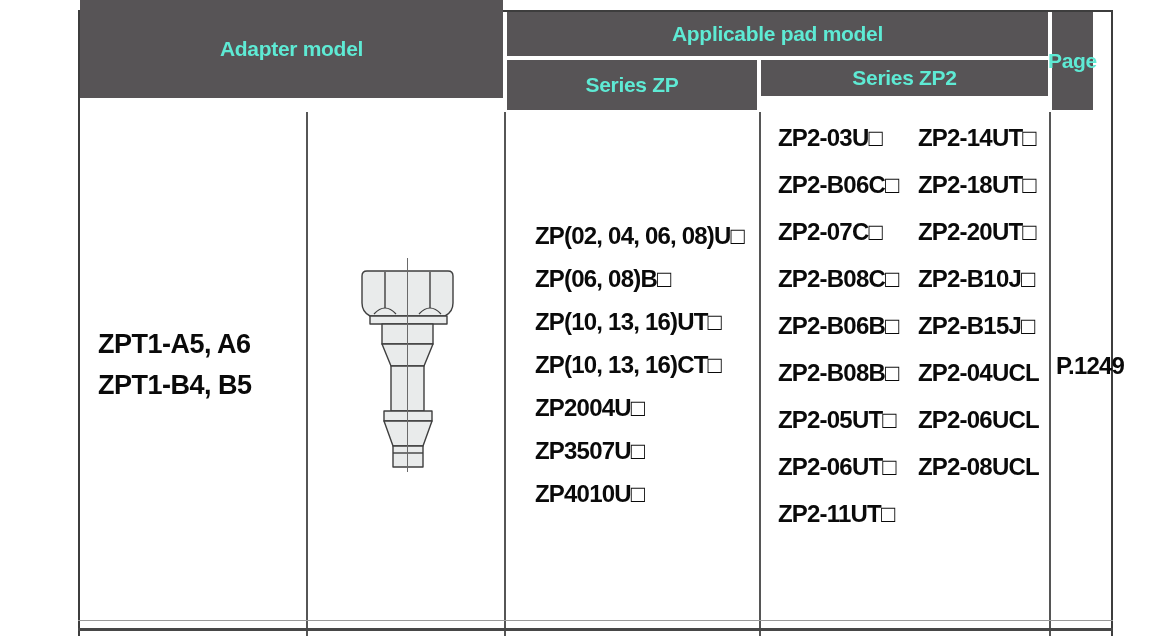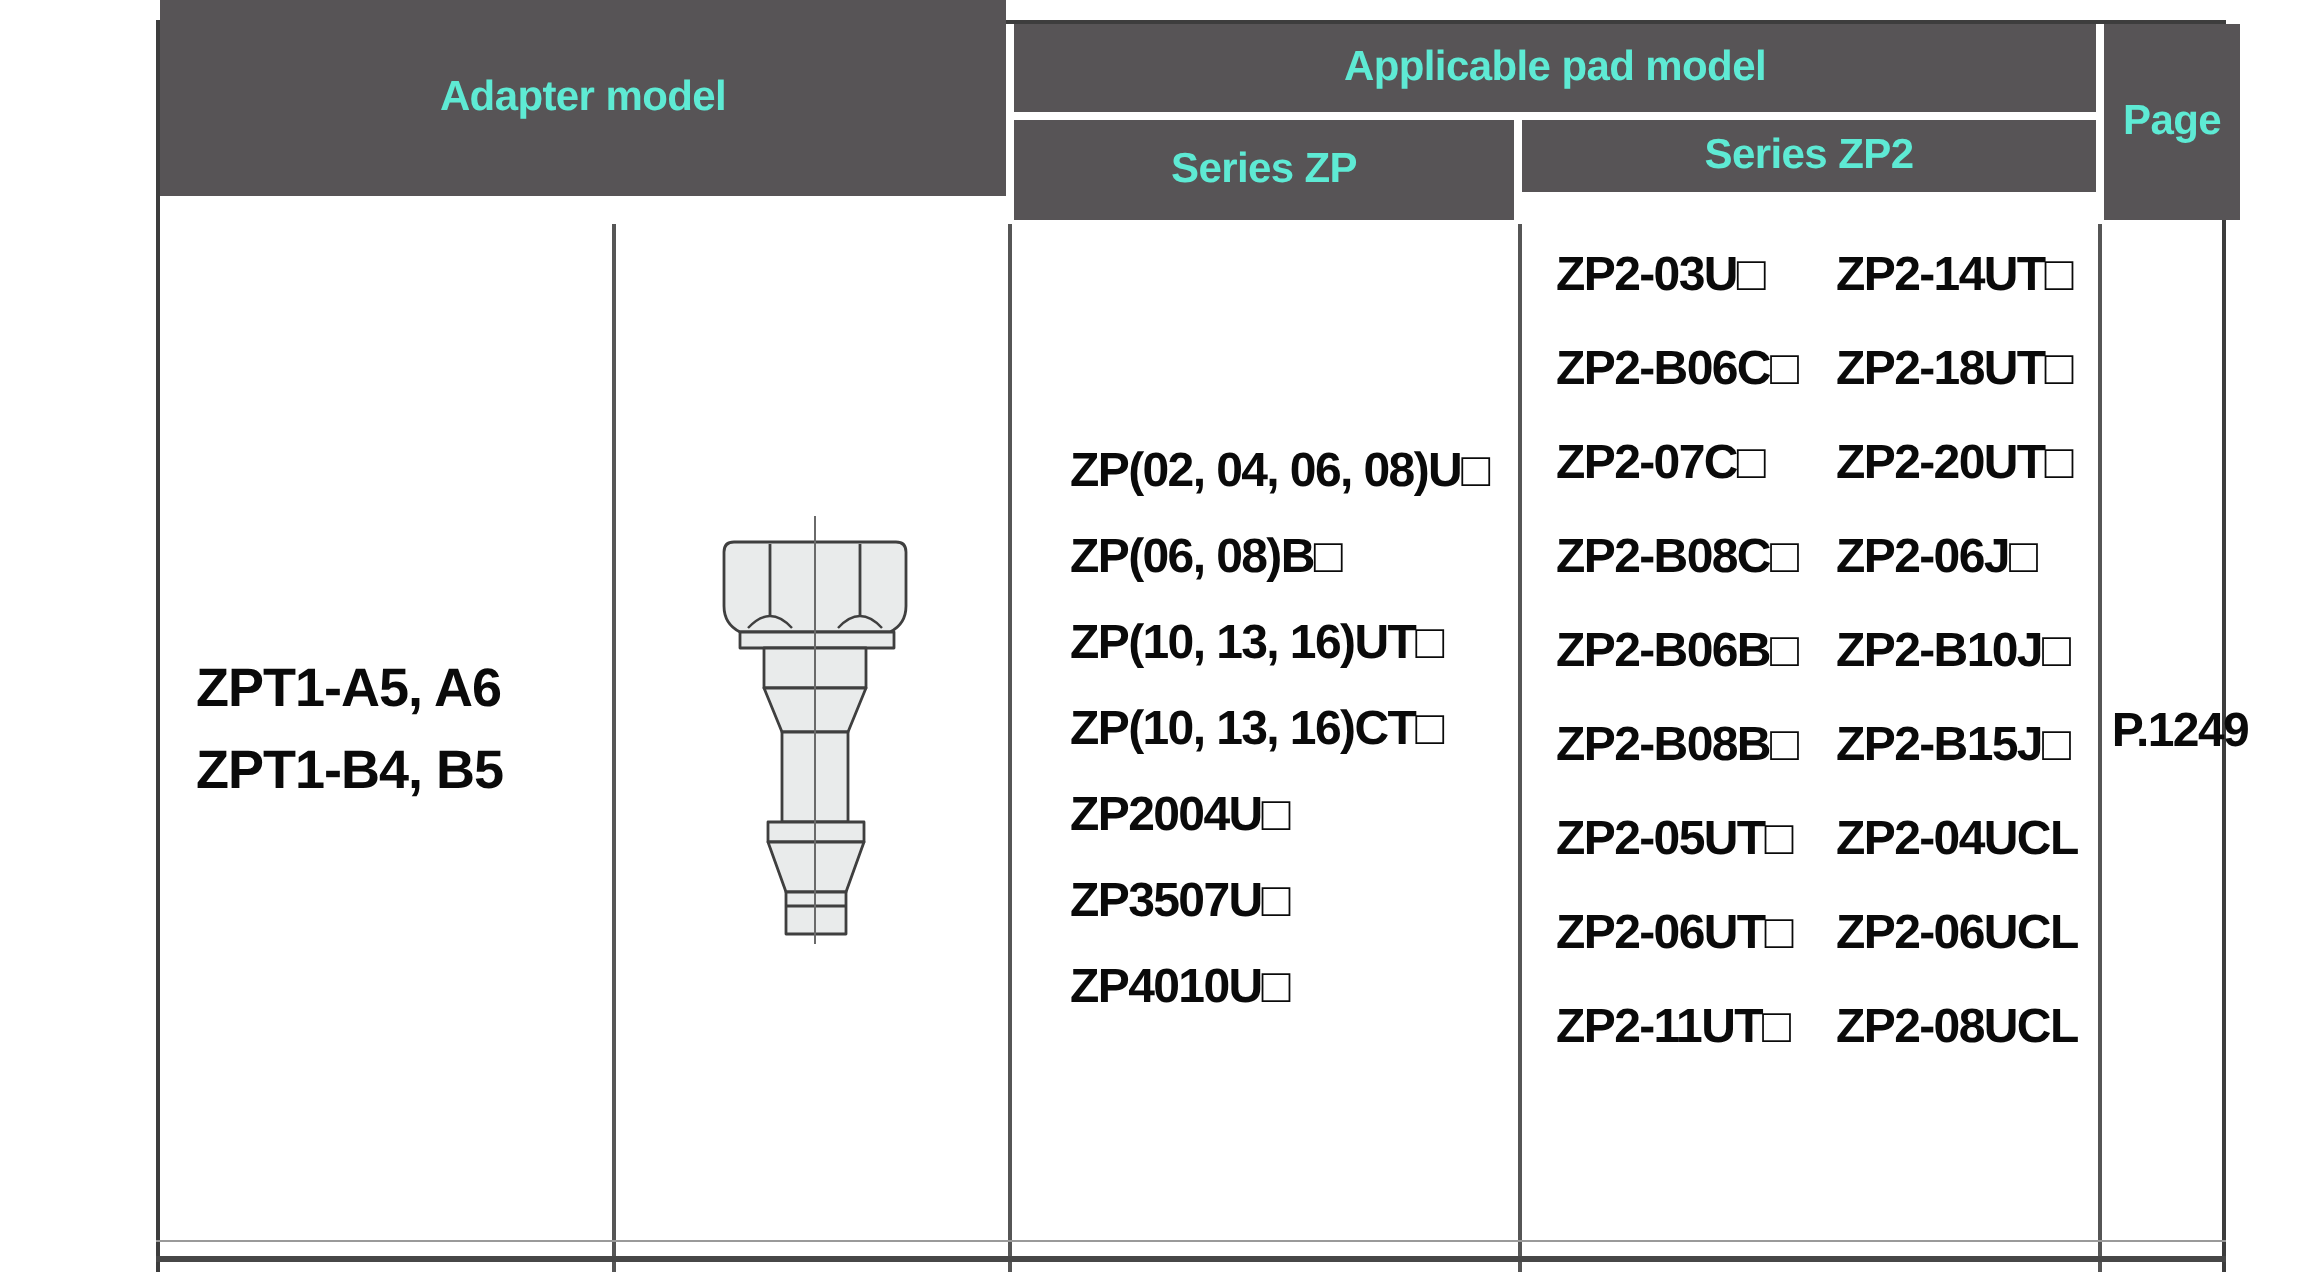--- a/index.html
+++ b/index.html
@@ -18,21 +18,21 @@
          border:2px solid var(--border-dark);box-sizing:border-box;background:#fff;}
 
   
   .hdr{position:absolute;background:var(--header-bg);color:#5eead4;font-weight:bold;
        display:flex;align-items:center;justify-content:center;font-size:21px;
        letter-spacing:-0.3px;box-sizing:border-box;}
   .hdr-adapter{left:80px;top:0;width:423px;height:98px;}
   .hdr-applicable{left:507px;top:12px;width:541px;height:44px;}
   .hdr-zp{left:507px;top:60px;width:250px;height:50px;}
   .hdr-zp2{left:761px;top:60px;width:287px;height:36px;}
-  .hdr-page{left:1052px;top:12px;width:68px;height:98px;}
+  .hdr-page{left:1052px;top:12px;width:41px;height:98px;}
 
   
   .vline{position:absolute;top:112px;height:524px;width:2px;background:var(--border-mid);}
   .v1{left:306px;}.v2{left:504px;}.v3{left:759px;}.v4{left:1049px;}
   .hline-thin{position:absolute;left:78px;top:620px;width:1035px;height:1px;background:#9a9a9a;}
   .hline-thick{position:absolute;left:78px;top:628px;width:1035px;height:3px;background:#474747;}
 
   
   .cell-text{color:var(--text);font-weight:bold;}
   .adapter-names{position:absolute;left:98px;top:324px;font-size:27px;line-height:41px;letter-spacing:-0.5px;}
@@ -128,21 +128,20 @@
         <li>ZP2-B06B□</li>
         <li>ZP2-B08B□</li>
         <li>ZP2-05UT□</li>
         <li>ZP2-06UT□</li>
         <li>ZP2-11UT□</li>
       </ul>
     <ul class="pad-list zp2-col2">
         <li>ZP2-14UT□</li>
         <li>ZP2-18UT□</li>
         <li>ZP2-20UT□</li>
-        <li>ZP2-06J□</li>
         <li>ZP2-B10J□</li>
         <li>ZP2-B15J□</li>
         <li>ZP2-04UCL</li>
         <li>ZP2-06UCL</li>
         <li>ZP2-08UCL</li>
       </ul>
   </div>
 
   <div class="page-cell">
     <span>P.1249</span>

